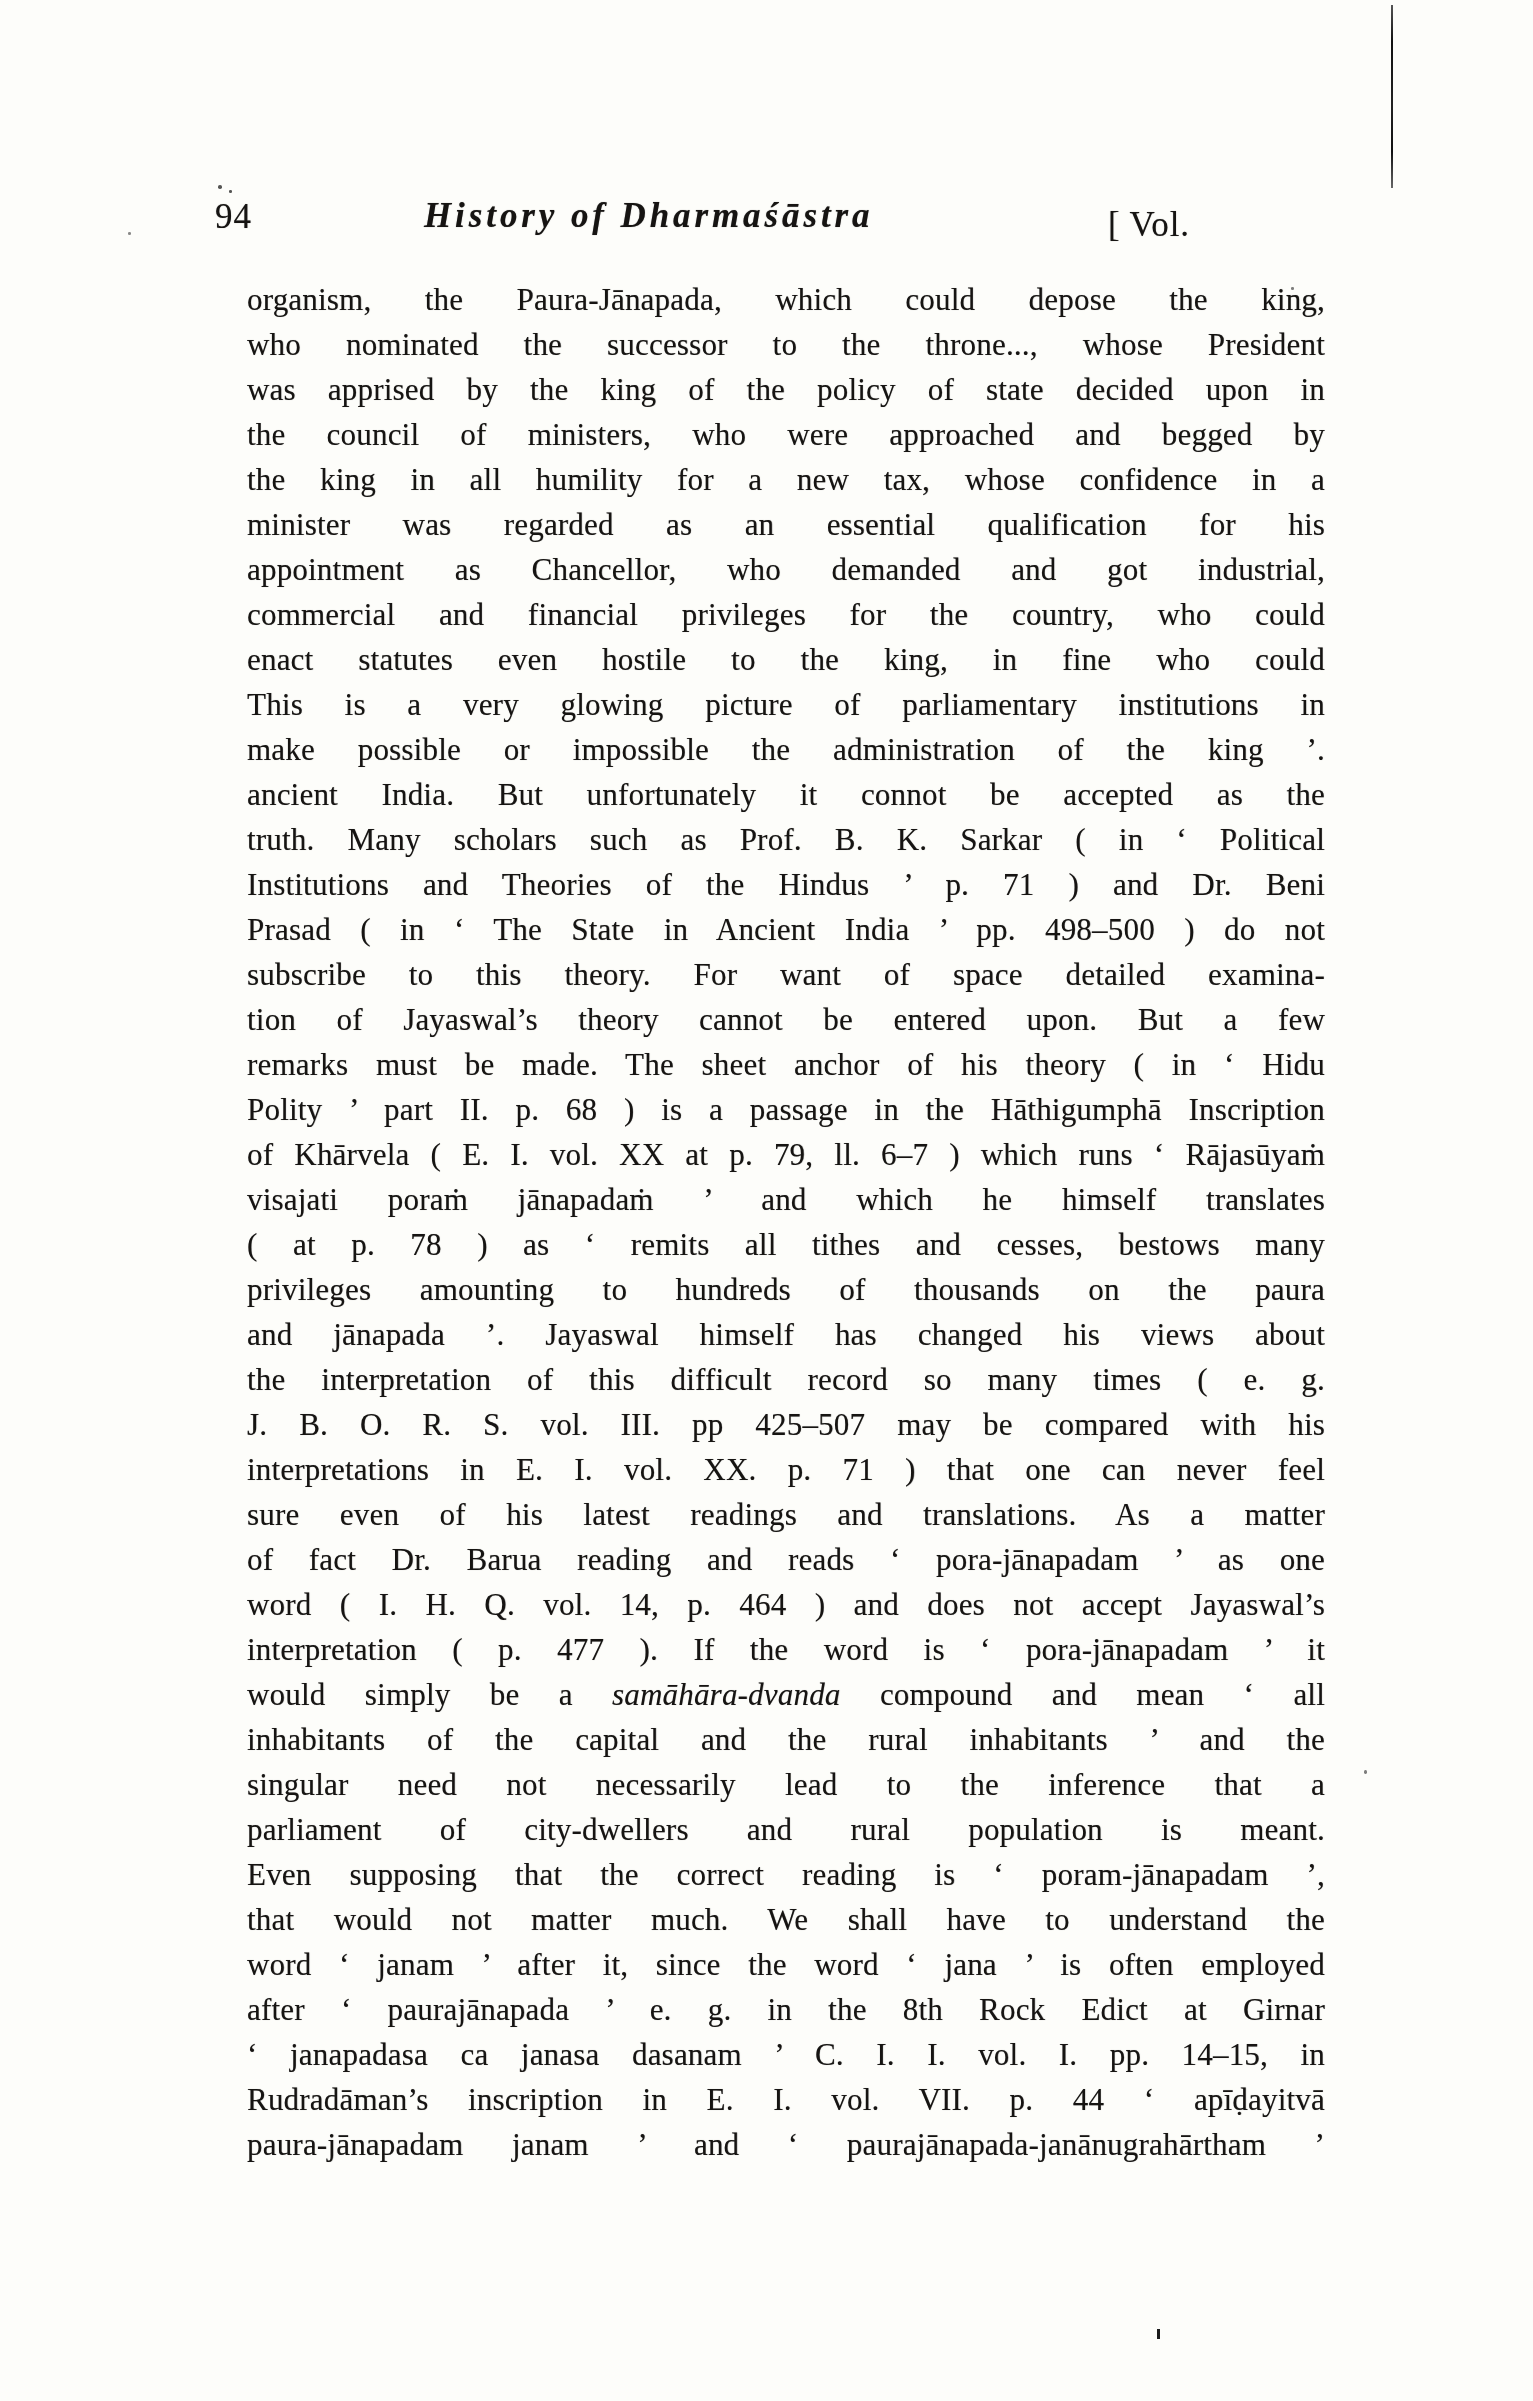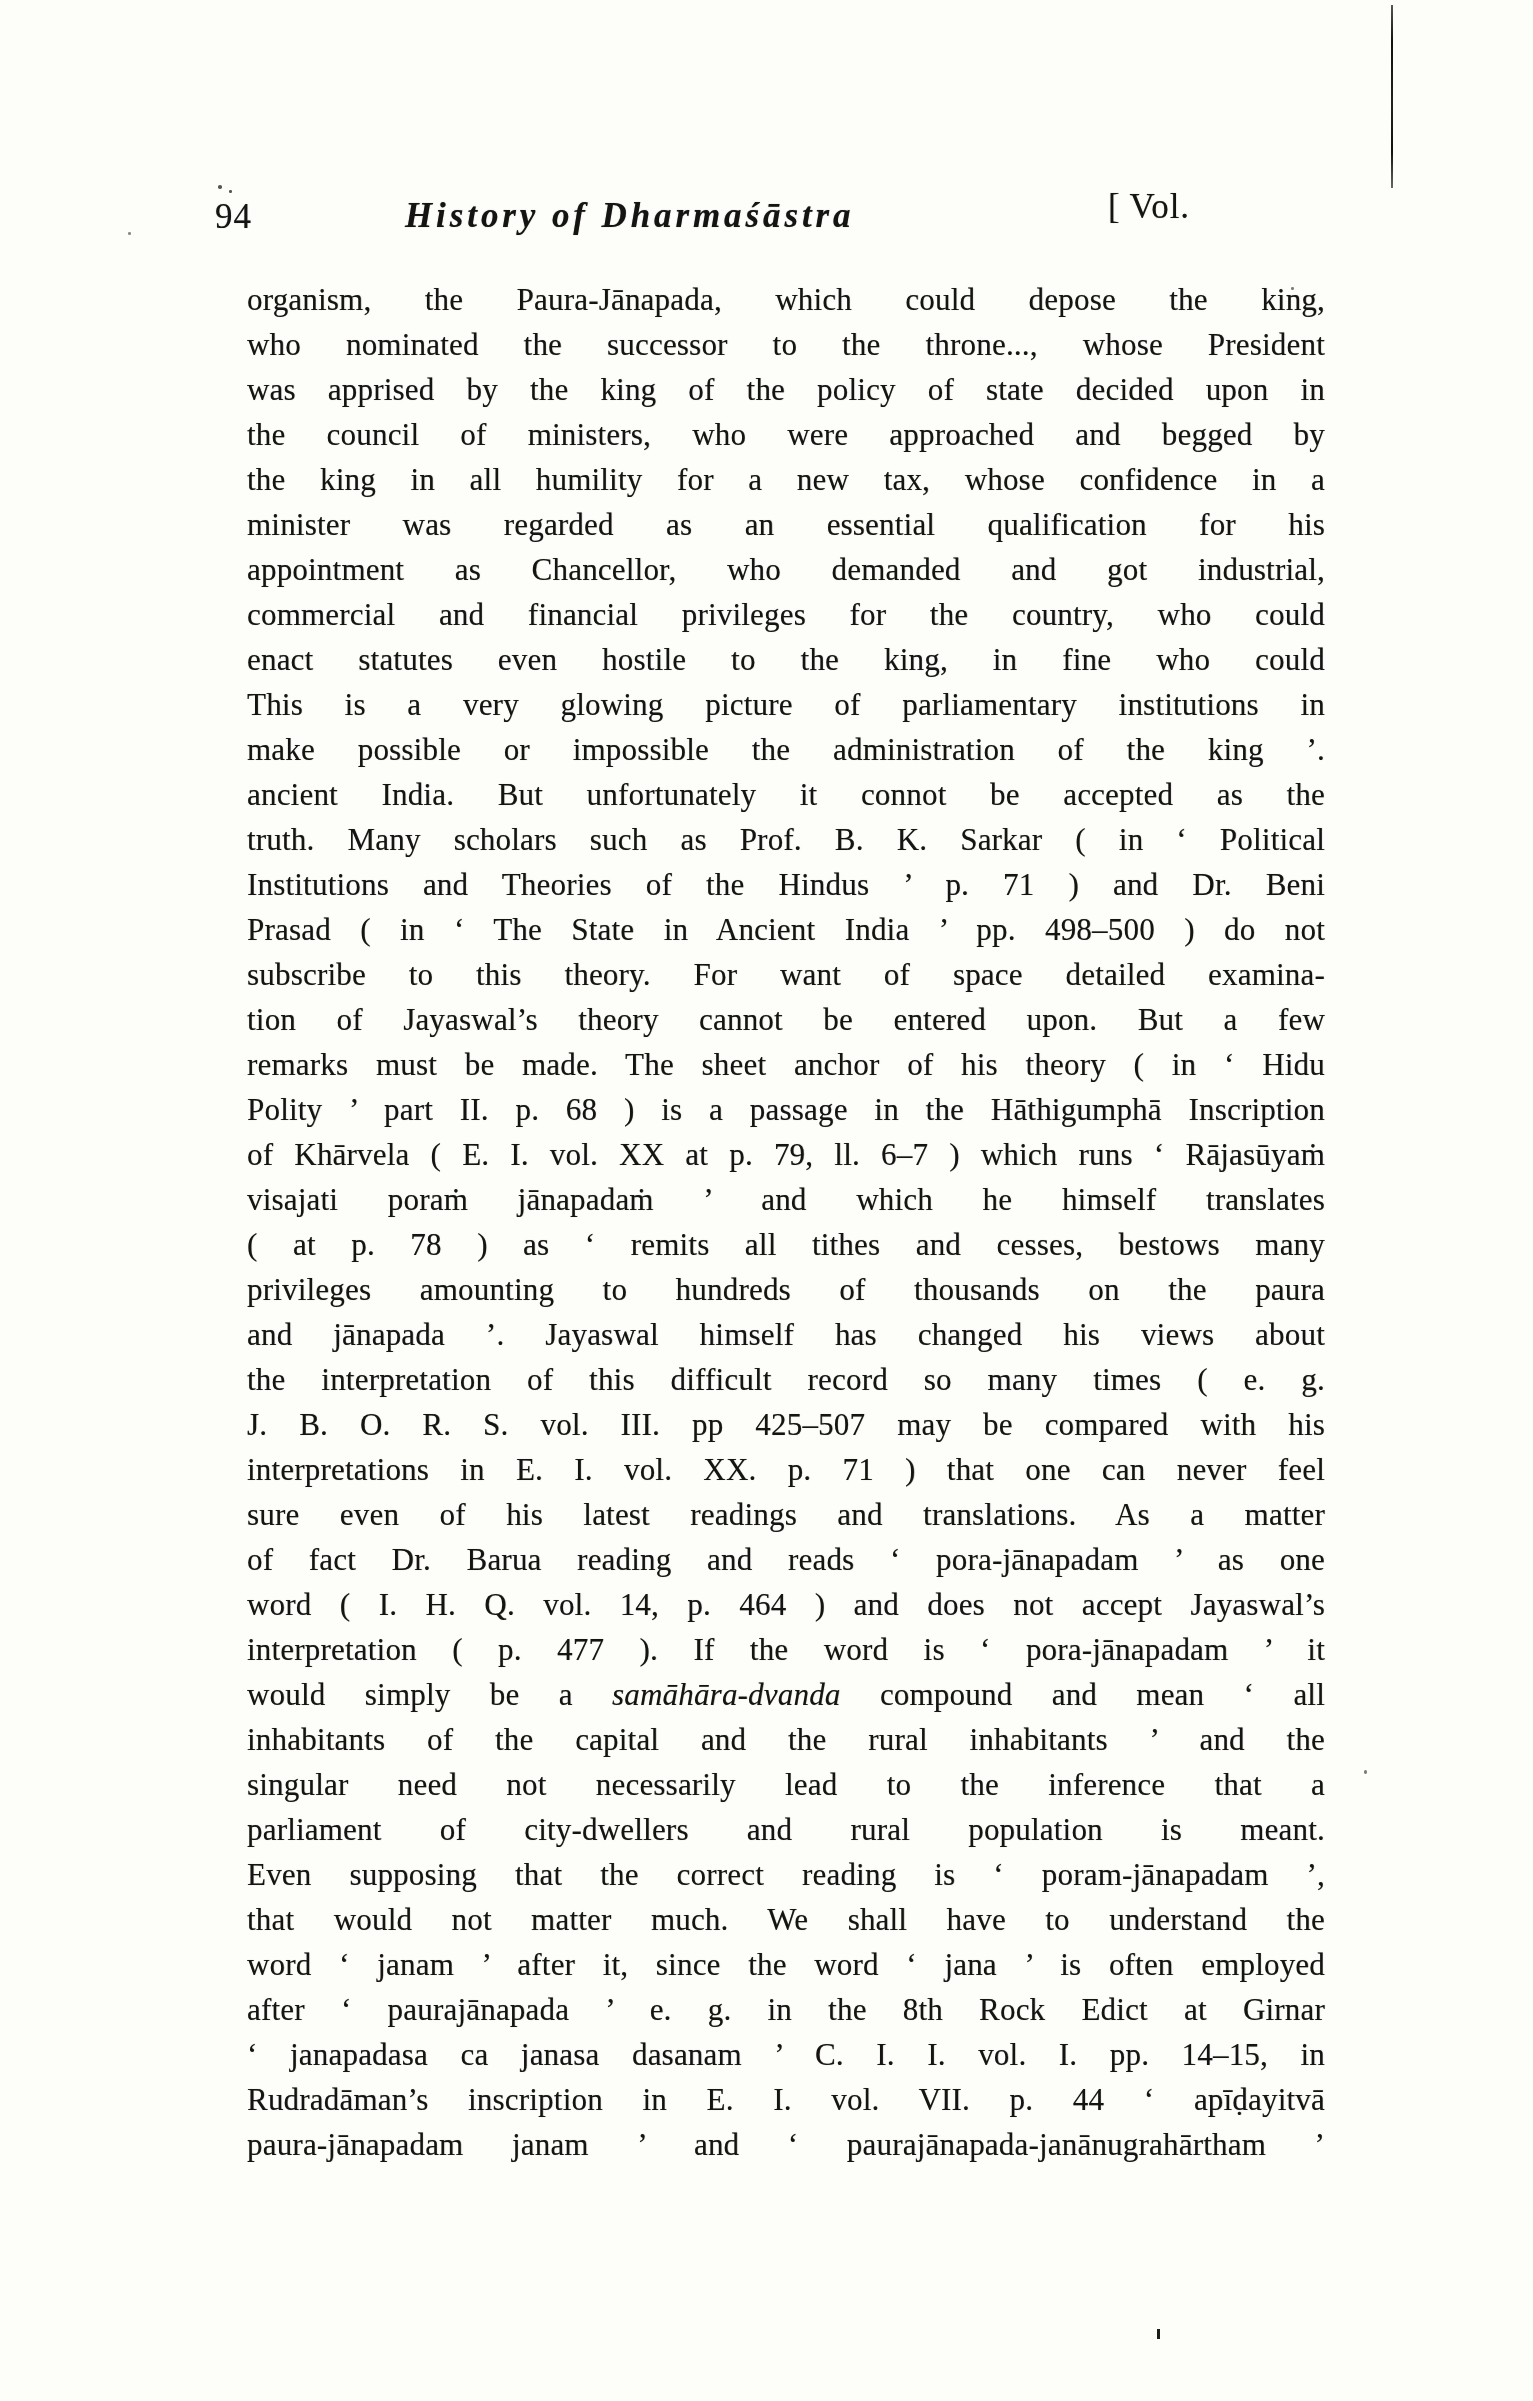--- a/index.html
+++ b/index.html
@@ -23,32 +23,32 @@
   .page-number {
     position: absolute;
     left: 215px;
     top: 197px;
     font-size: 35px;
     letter-spacing: 0.9px;
     text-shadow: 0 0 0.9px rgba(10,10,10,.45);
   }
   .running-title {
     position: absolute;
-    left: 405px;
+    left: 424px;
     top: 196px;
     font-size: 35px;
     font-style: italic;
     font-weight: 600;
     letter-spacing: 3.9px;
     text-shadow: 0 0 0.9px rgba(10,10,10,.5);
   }
   .volume-marker {
     position: absolute;
     left: 1108px;
-    top: 187px;
+    top: 205px;
     font-size: 35px;
     letter-spacing: 0.9px;
     text-shadow: 0 0 0.9px rgba(10,10,10,.45);
   }
   
   .page-body {
     position: absolute;
     left: 247px;
     top: 277px;
     width: 1078px;

